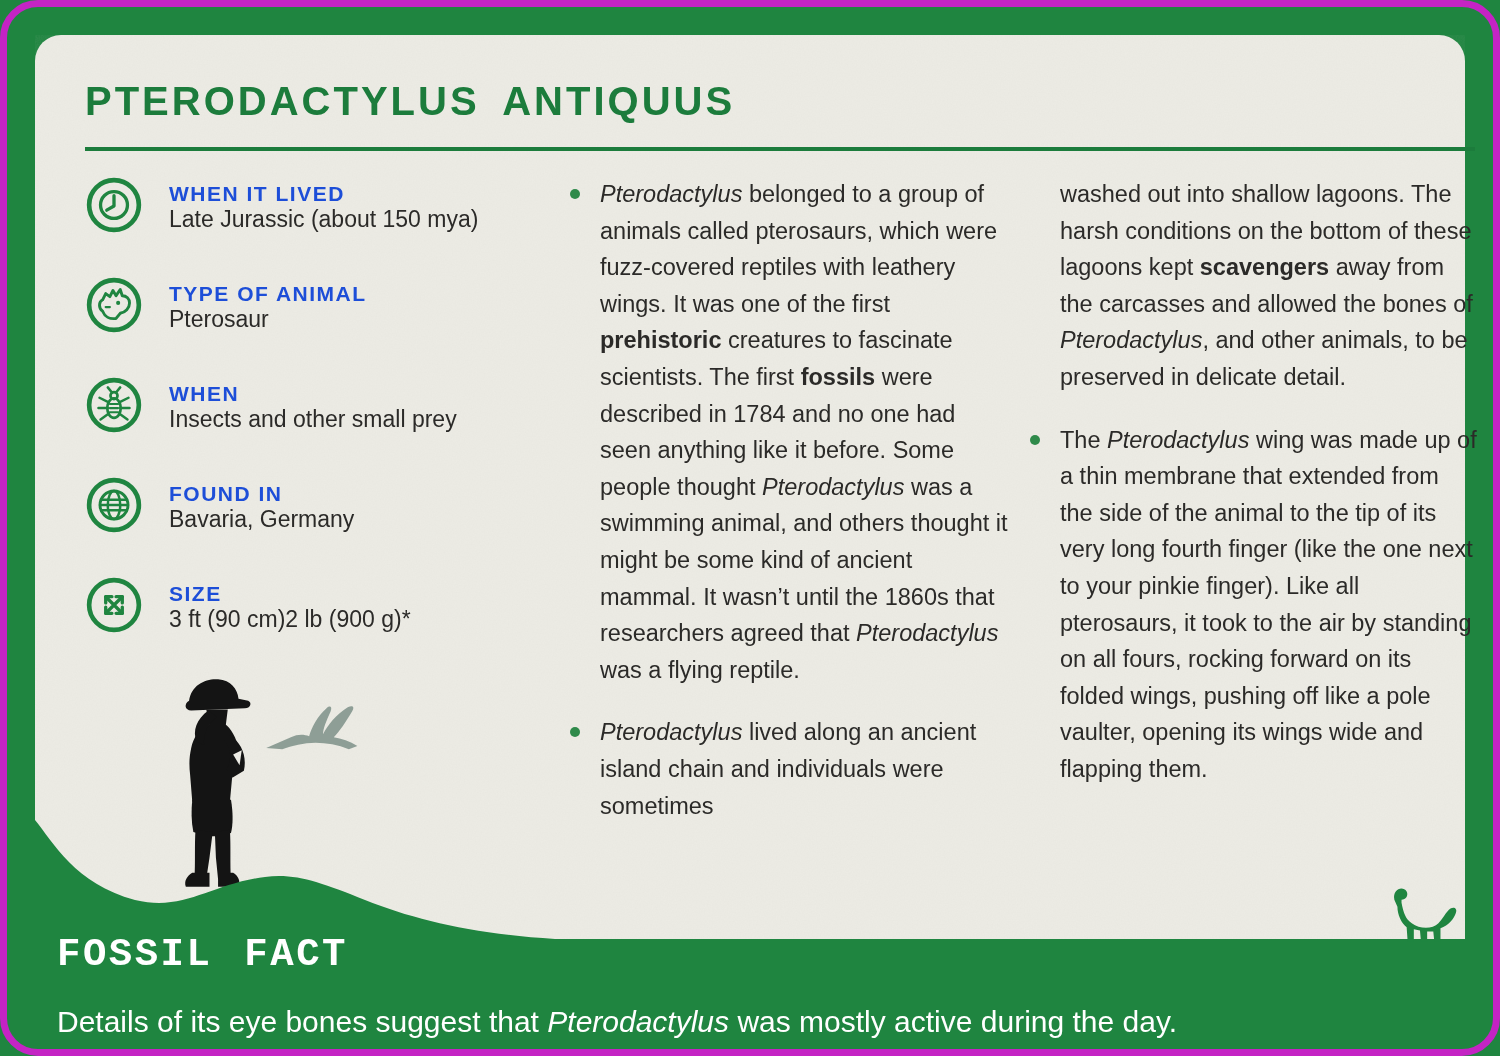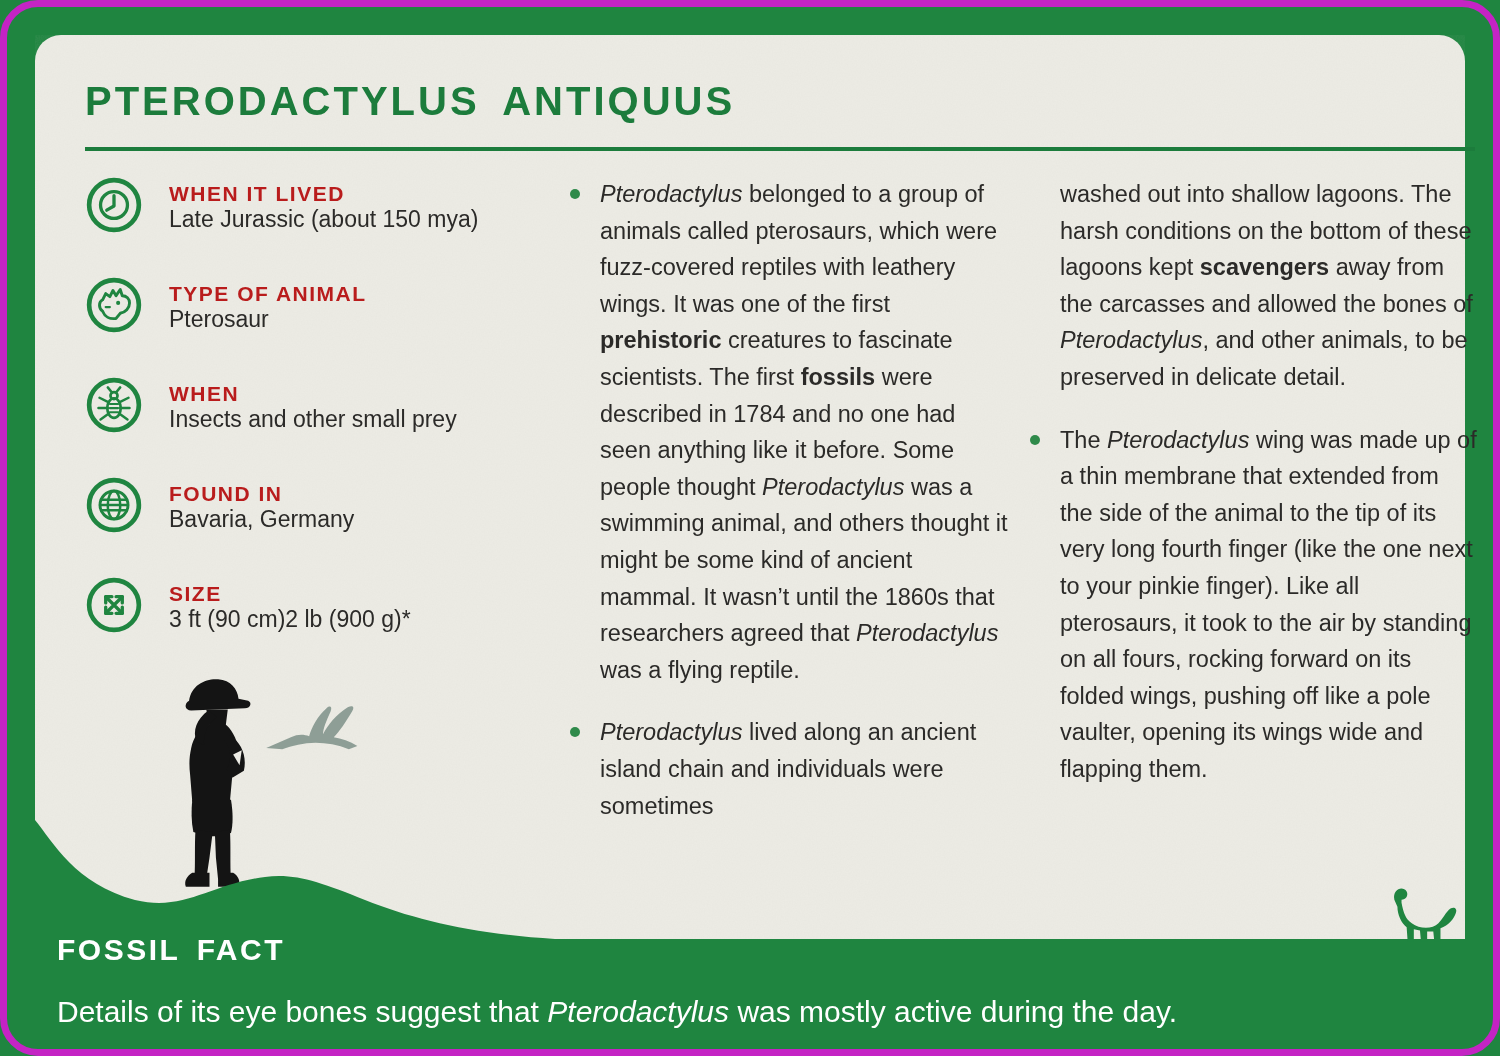--- a/index.html
+++ b/index.html
@@ -10,33 +10,33 @@
   .card{position:absolute;inset:7px;border-radius:16px;overflow:hidden;}
   .inner{position:absolute;left:28px;top:28px;width:1430px;height:907px;
          background:#edece5;border-radius:26px 26px 0 0;}
   .texture{position:absolute;inset:0;width:100%;height:100%;pointer-events:none;}
   .title{position:absolute;left:50px;top:44px;margin:0;color:#1c7c3c;
          font-size:40px;font-weight:700;letter-spacing:3px;word-spacing:10px;}
   .rule{position:absolute;left:50px;top:112px;width:1390px;height:4px;background:#1c7c3c;}
   .facts{position:absolute;left:50px;top:141px;width:430px;}
   .fact{display:flex;gap:26px;align-items:flex-start;margin-bottom:42px;}
   .fact svg{flex:0 0 58px;}
-  .fact-label{color:#b91c1c;font-size:21px;font-weight:700;letter-spacing:1.5px;margin-top:6px;}
+  .fact-label{color:#1d4ed8;font-size:21px;font-weight:700;letter-spacing:1.5px;margin-top:6px;}
   .fact-value{color:#2b2a28;font-size:23px;white-space:nowrap;}
   .col{position:absolute;top:141px;color:#2b2a28;font-size:23.5px;line-height:36.6px;}
   .col2{left:531px;width:442px;}
   .col3{left:991px;width:452px;}
   .bullet{position:relative;padding-left:34px;margin-bottom:26px;}
   .bullet .dot{position:absolute;left:4px;top:13px;width:10px;height:10px;border-radius:50%;background:#2f8a4a;}
   .bullet.nobullet{padding-left:34px;}
   em{font-style:italic;}
   strong{font-weight:700;}
   .wave{position:absolute;left:28px;top:765px;width:1430px;height:170px;}
   .band{position:absolute;left:50px;right:50px;top:926px;color:#ffffff;}
-  .band-heading{font-size:30px;font-weight:700;letter-spacing:2.5px;word-spacing:6px;}
+  .band-heading{font-size:39px;font-weight:700;letter-spacing:2.5px;word-spacing:6px;font-family:Liberation Mono, monospace;}
   .band-text{margin-top:28px;font-size:30px;}
   .explorer{position:absolute;left:123px;top:640px;}
   .ptero{position:absolute;left:228px;top:668px;}
   .sauropod{position:absolute;left:1373px;top:877px;}
   .icn{stroke:#1f8540;fill:none;stroke-linecap:round;stroke-linejoin:round;}
 </style>
 </head>
 <body>
 
 <div class="page">

